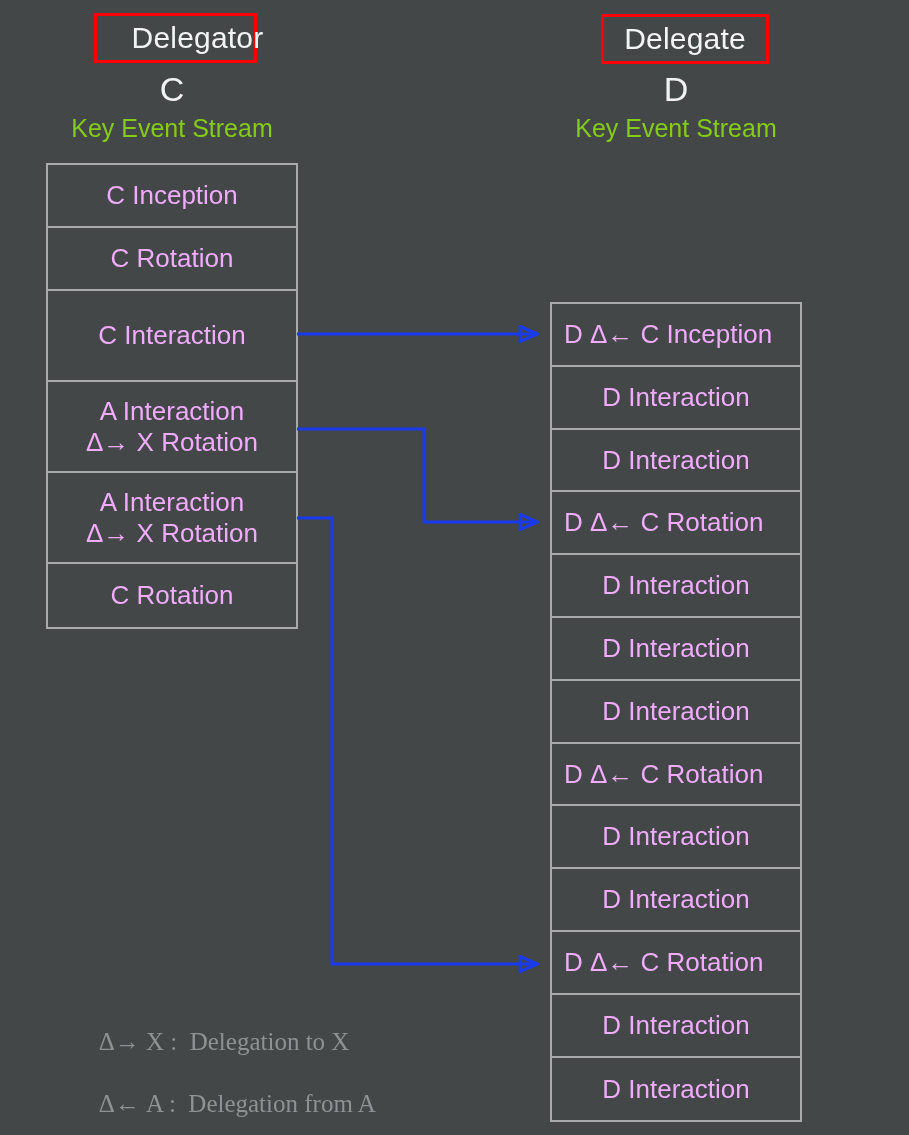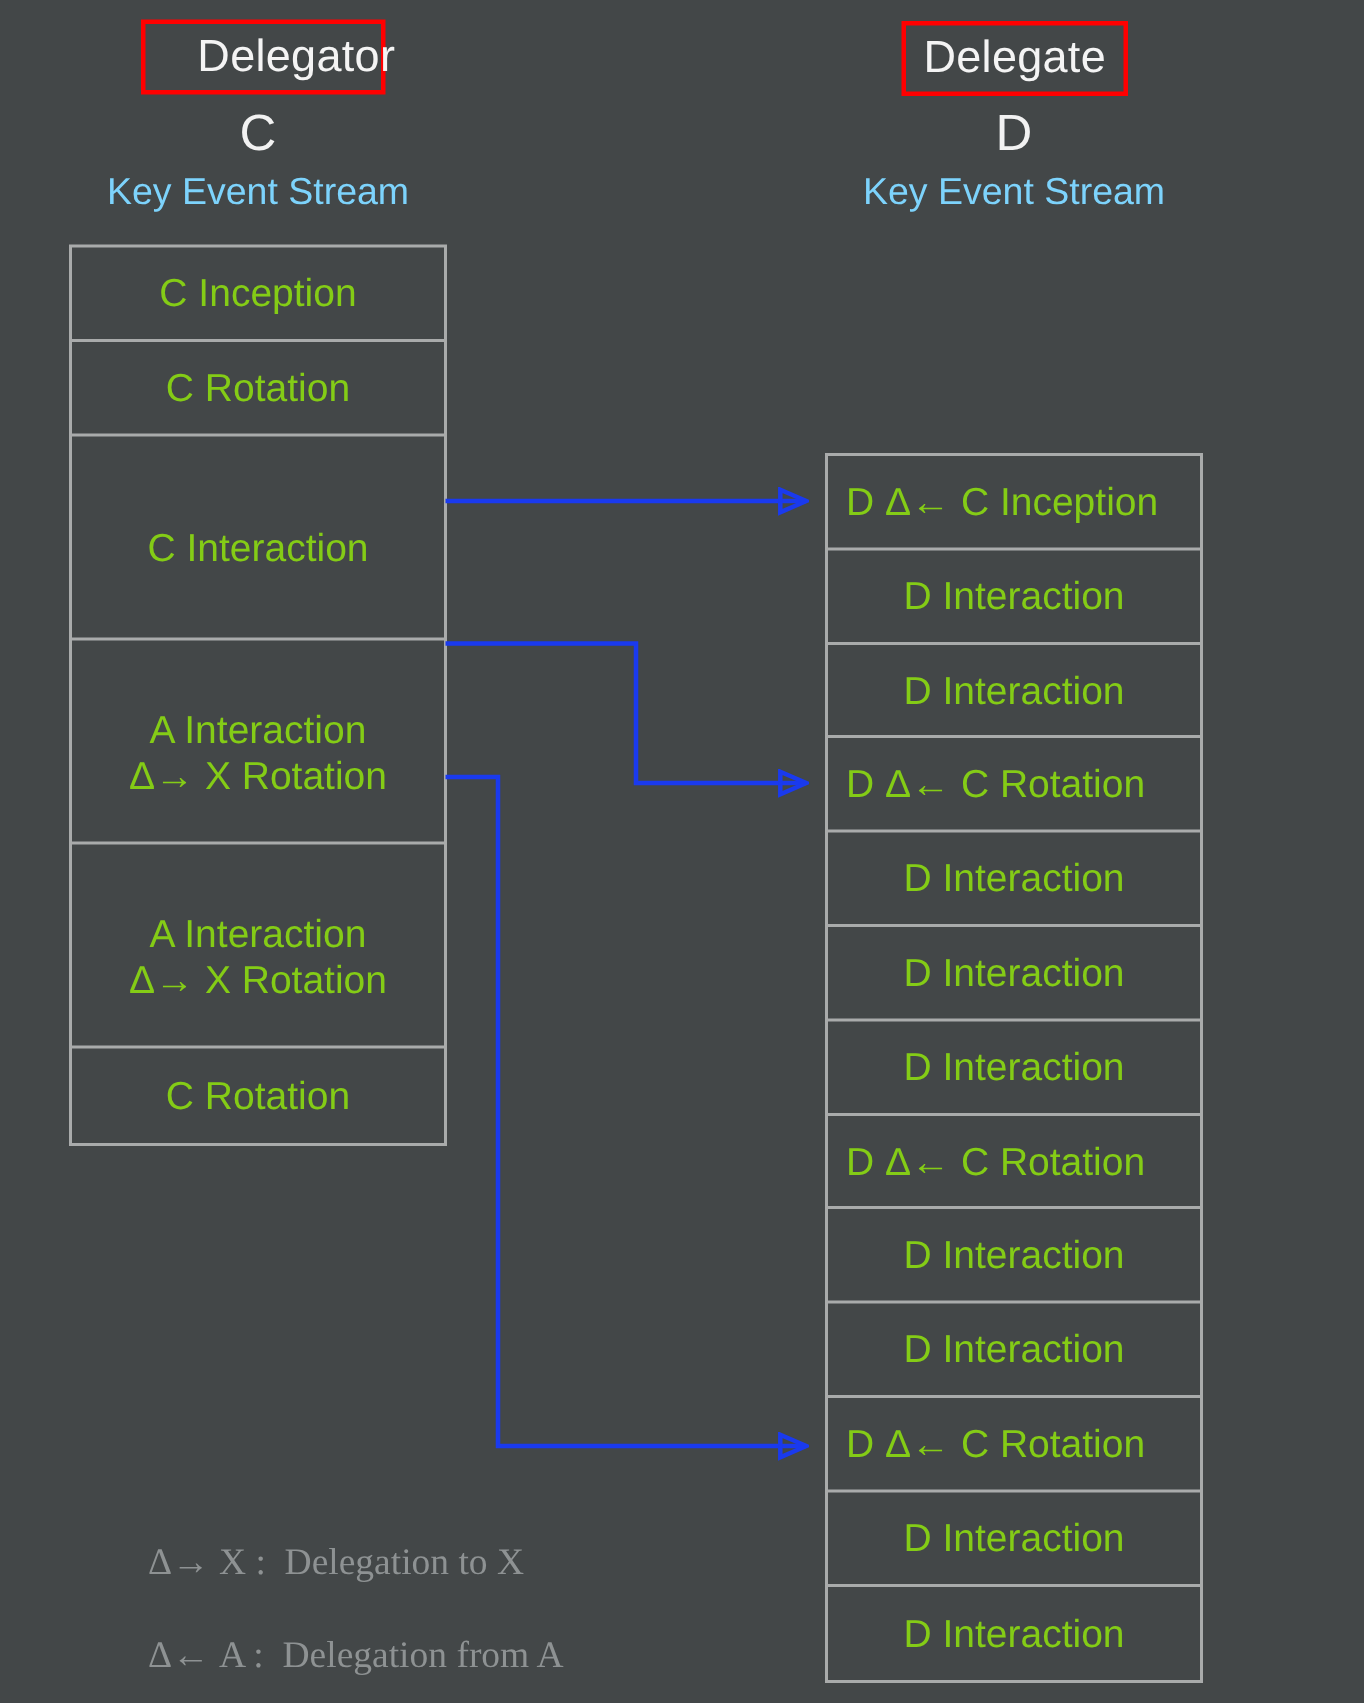--- a/index.html
+++ b/index.html
@@ -29,36 +29,36 @@
     border: 3px solid #ff0000;
     box-sizing: border-box;
     display: flex;
     align-items: center;
     justify-content: center;
     font-size: 30px;
     color: #f4f4f4;
     letter-spacing: 0.2px;
   }
   #title-delegator { left: 94px;  top: 13px; width: 163px; height: 50px; padding-left: 44px; }
-  #title-delegate  { left: 601px; top: 14px; width: 151px; height: 50px; text-align: center; }
+  #title-delegate  { left: 601px; top: 14px; width: 168px; height: 50px; text-align: center; }
 
   .role-letter {
     position: absolute;
     font-size: 34px;
     color: #f2f2f2;
     text-align: center;
     width: 200px;
   }
   #letter-c { left: 72px;  top: 70px; }
   #letter-d { left: 576px; top: 70px; }
 
   .stream-label {
     position: absolute;
     font-size: 25px;
-    color: #7dd3fc;
+    color: #84cc16;
     text-align: center;
     width: 300px;
   }
   #stream-c { left: 22px;  top: 114px; }
   #stream-d { left: 526px; top: 114px; }
 
   
   .stack {
     position: absolute;
     box-sizing: border-box;
@@ -67,27 +67,27 @@
   #stack-delegator { left: 46px;  top: 163px; width: 252px; }
   #stack-delegate  { left: 550px; top: 302px; width: 252px; }
 
   .event-row {
     box-sizing: border-box;
     border-bottom: 2px solid #a9abab;
     display: flex;
     align-items: center;
     justify-content: center;
     font-size: 26px;
-    color: #84cc16;
+    color: #f0abfc;
     line-height: 1.18;
     text-align: center;
     padding: 0 6px;
   }
   .event-row:last-child { border-bottom: none; }
-  .event-row.tall   { height: 121px; margin-top: 15px; }
+  .event-row.tall   { height: 91px; }
   .event-row.short  { height: 63px; }
   .event-row.r-row  { height: 62.8px; }
   .event-row.lead   { justify-content: flex-start; padding-left: 12px; text-align: right; }
   .event-row .l2 { display: block; }
 
   
   .connectors {
     position: absolute;
     left: 0; top: 0;
     width: 909px;

